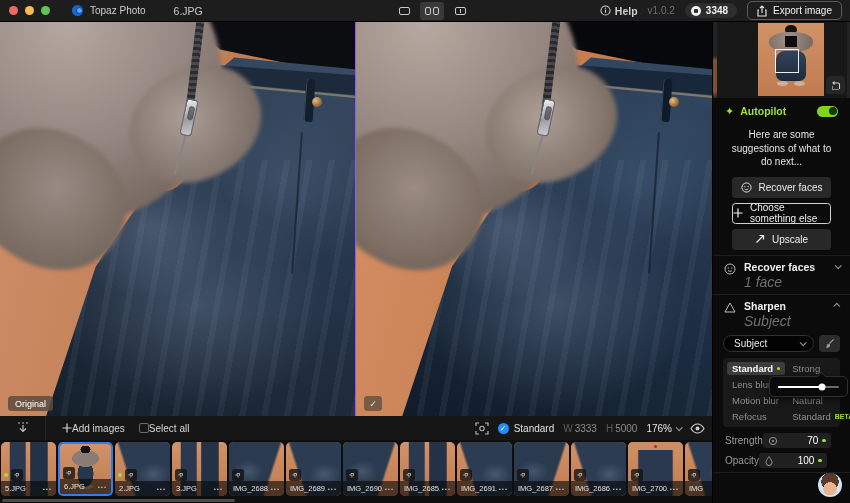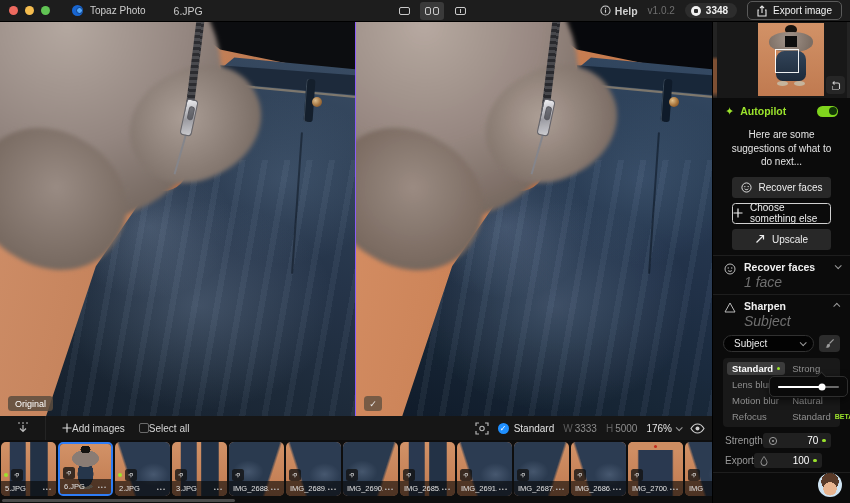--- a/index.html
+++ b/index.html
@@ -703,21 +703,21 @@
                   <circle cx="5" cy="5" r="1.1" fill="#9a9a9a"></circle>
                 </svg>
               </span>
       <span class="p-val">70</span>
       <span class="p-dot"></span>
     </span>
   </div>
 
 
   <div class="param">
-    <span class="p-label">Export</span>
+    <span class="p-label">Opacity</span>
     <span class="p-pill">
       <span class="p-icon">
                 <svg width="8" height="10" viewBox="0 0 8 10">
                   <path d="M4 0.5 C4 0.5 1 4.5 1 6.5 A3 3 0 0 0 7 6.5 C7 4.5 4 0.5 4 0.5 Z" fill="none" stroke="#9a9a9a" stroke-width="1"></path>
                 </svg>
               </span>
       <span class="p-val">100</span>
       <span class="p-dot"></span>
     </span>
   </div>

